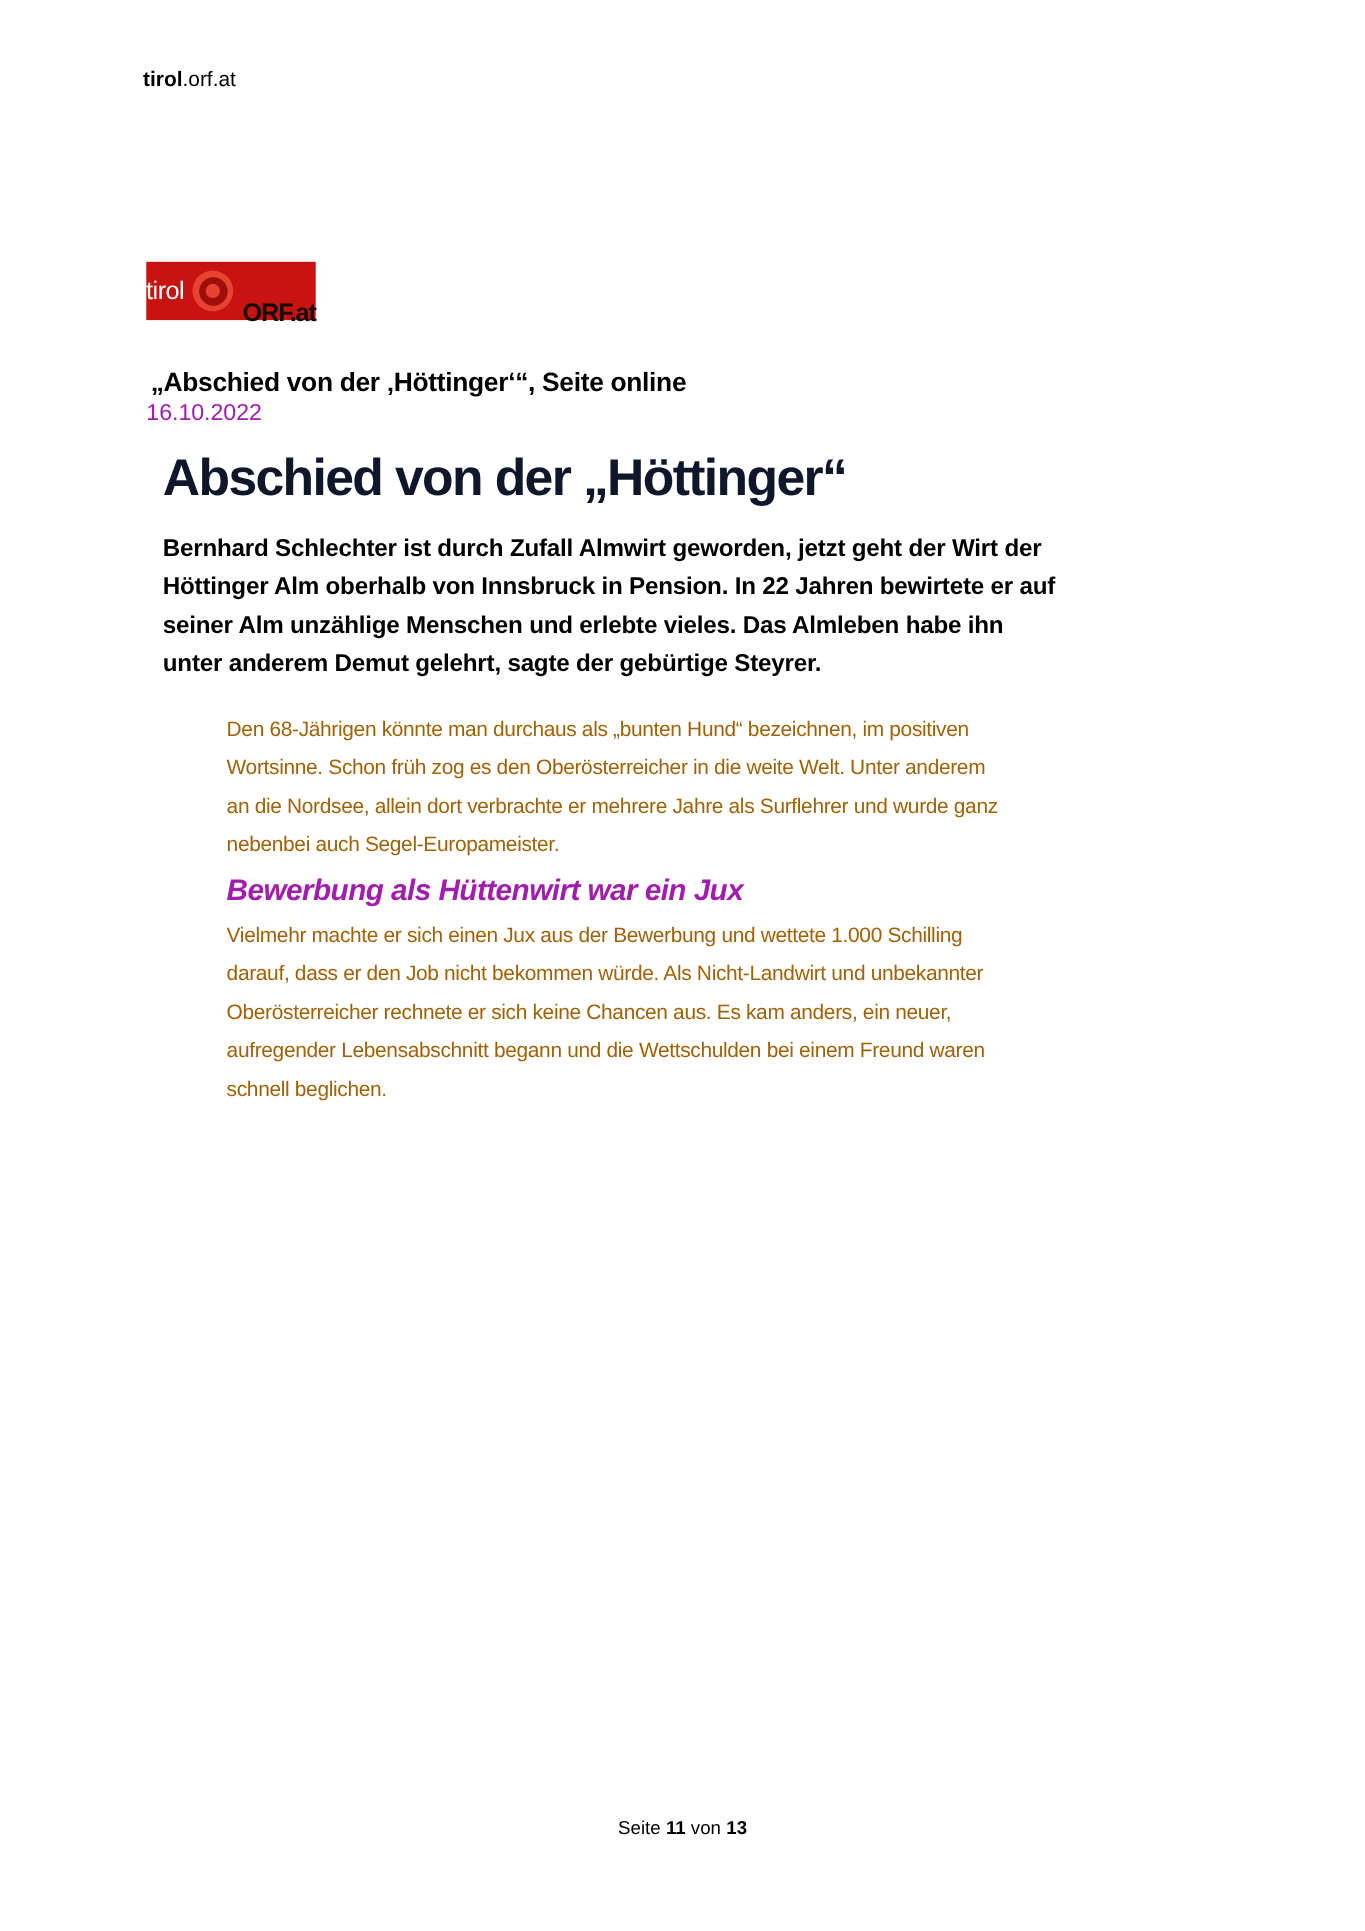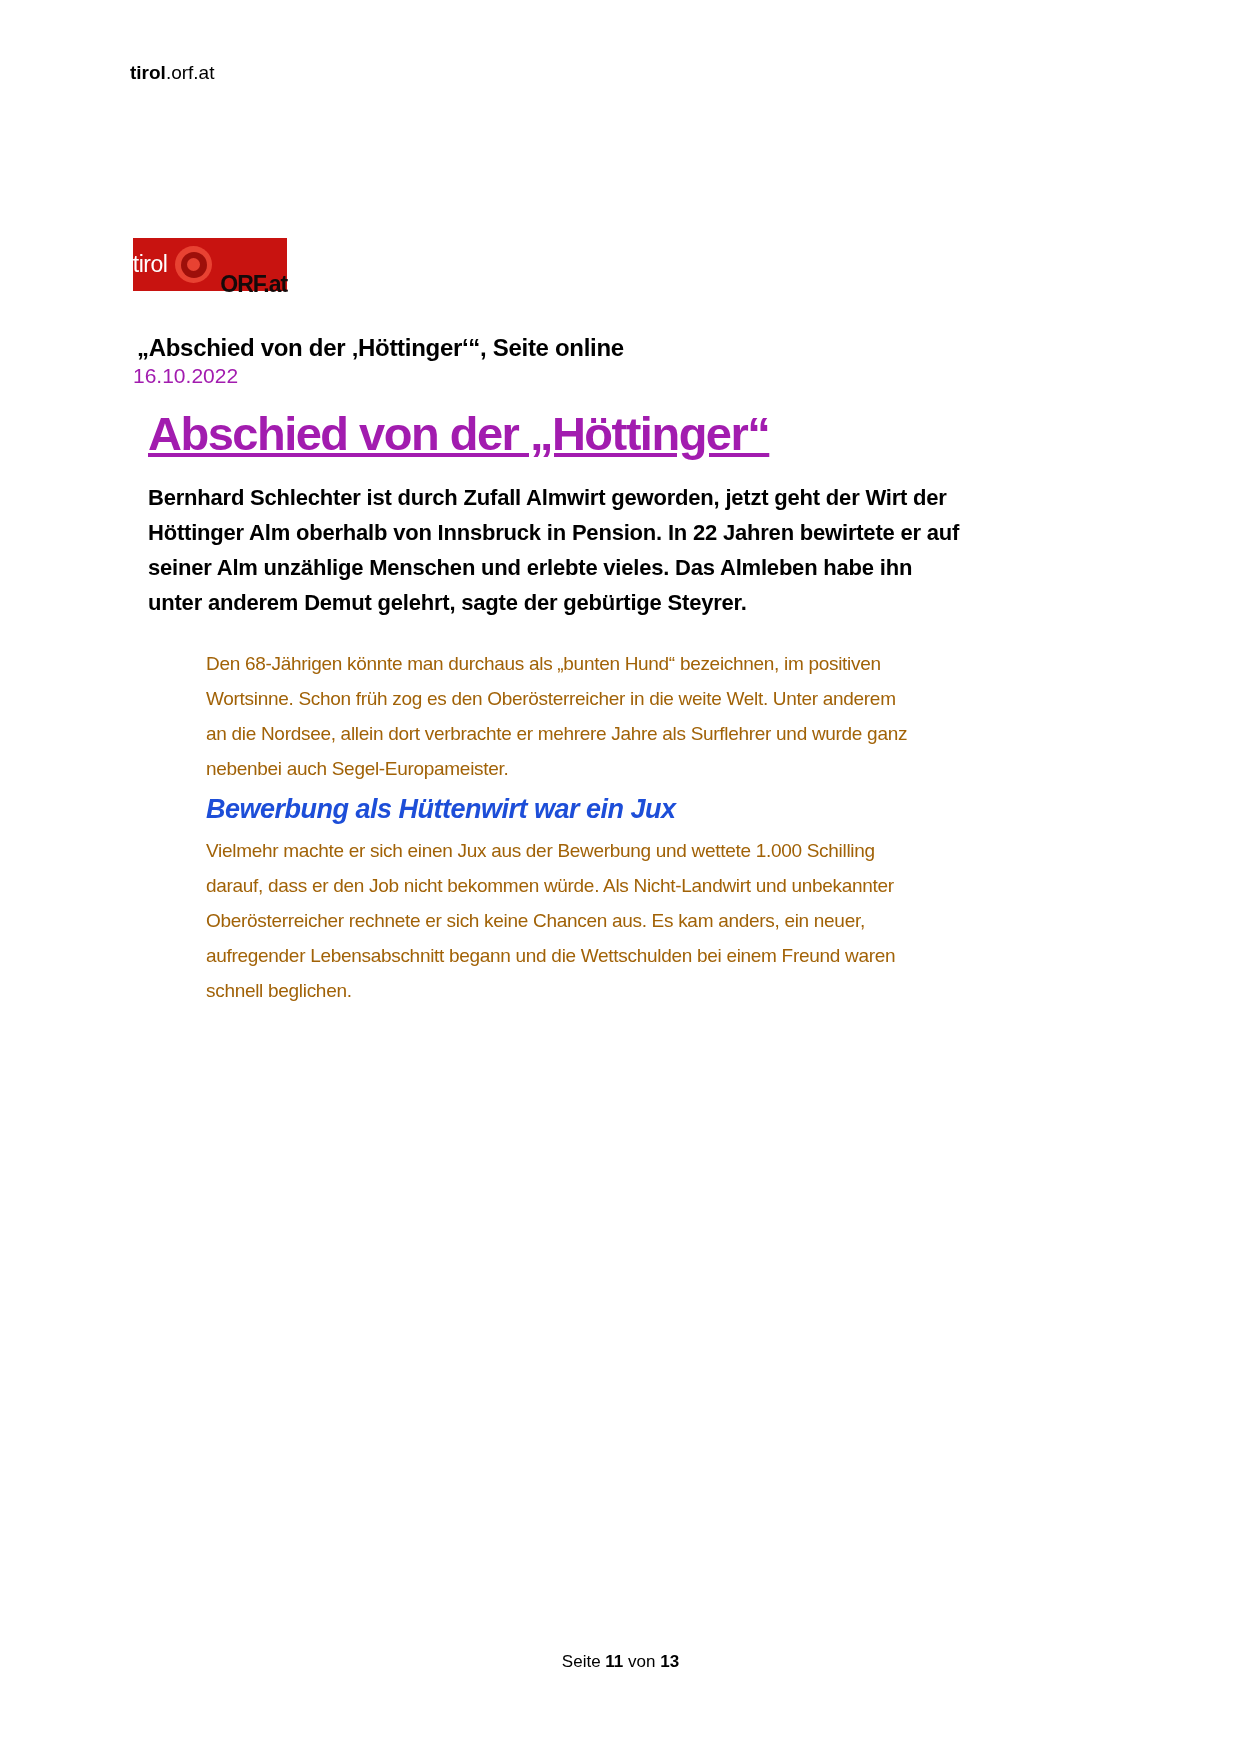--- a/index.html
+++ b/index.html
@@ -46,36 +46,36 @@
     font-size:21px; color:#a21caf;
   }
 
   
   .article {
     position:absolute; left:148px; top:408px; width:832px;
     color:#2e3338;
   }
   .article-title {
     font-size:47px; font-weight:bold; letter-spacing:-1.5px;
-    color:#a21caf; line-height:1.1;text-decoration:underline;
+    color:#0f172a; line-height:1.1;
   }
   .lead {
     margin-top:20px; width:822px;
     font-size:22px; font-weight:bold; line-height:35px;
     letter-spacing:-0.2px; color:#000000;
   }
   .body-block { margin-left:58px; width:708px; margin-top:26px; }
   .para {
     font-size:19px; line-height:35px; color:#a16207;
     letter-spacing:-0.3px;
   }
   .para + .para { margin-top:53px; }
   .subheading {
     font-size:27px; font-weight:bold; font-style:italic;
-    color:#1d4ed8; letter-spacing:-0.5px;
+    color:#a21caf; letter-spacing:-0.5px;
     margin-top:8px; margin-bottom:8px;
   }
 
   
   .footer {
     position:absolute; left:0; top:1652px; width:100%;
     text-align:center; font-size:17px; color:#000;
   }
   .footer .b { font-weight:bold; }
 </style>

